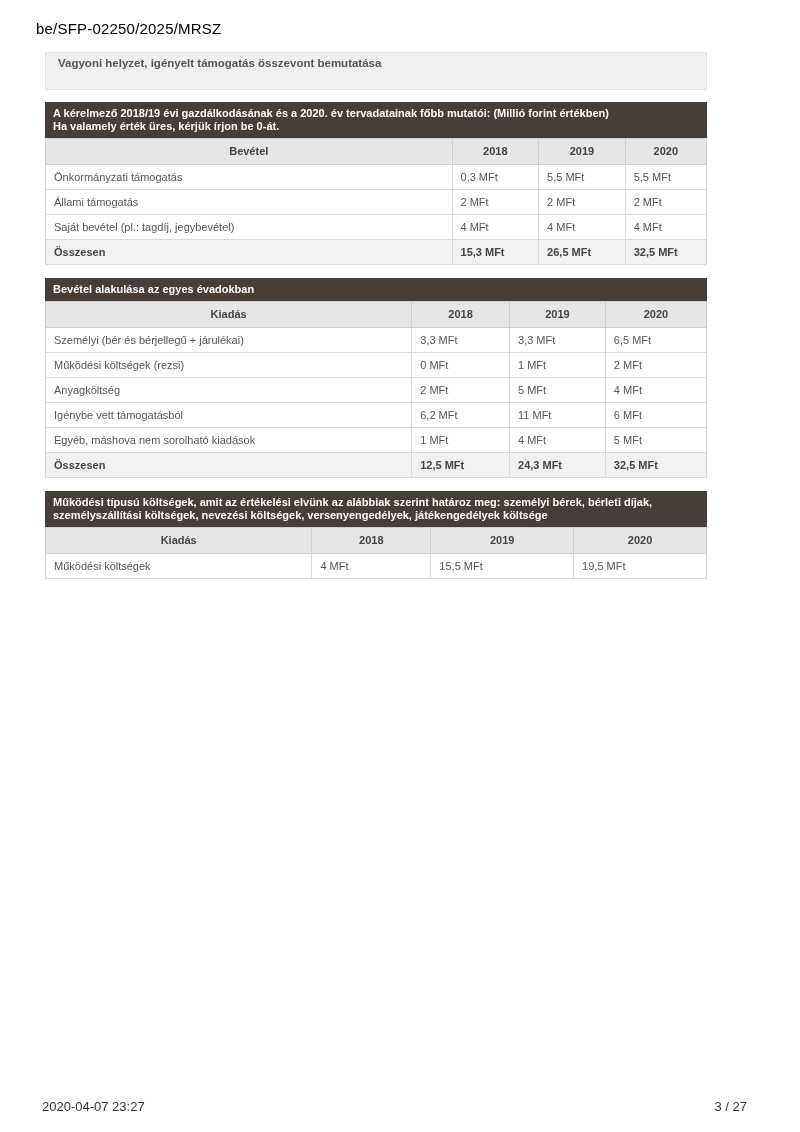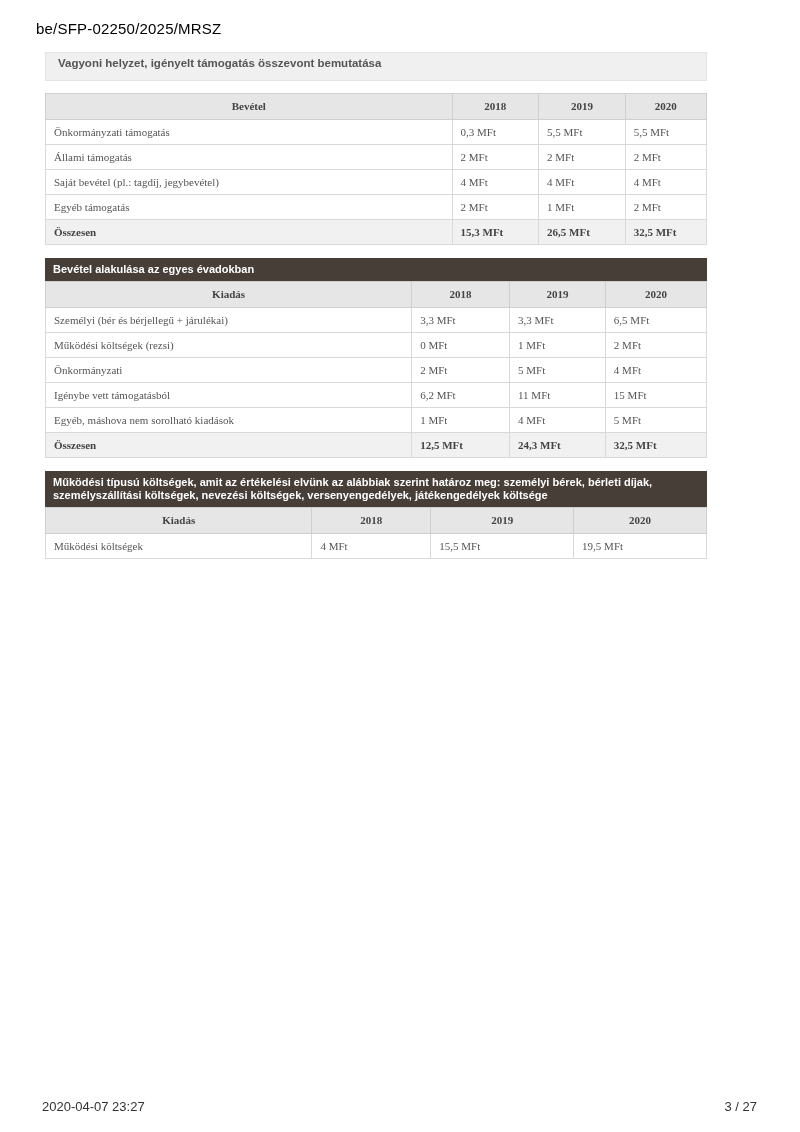--- a/index.html
+++ b/index.html
@@ -24,65 +24,69 @@
   .content{
     position:absolute;left:45px;top:52px;width:662px;
   }
   .section-bar{
     background:var(--section_bar_bg);
     border:1px solid #e3e3e3;
     color:var(--body_text);
     font-size:11.5px;font-weight:bold;
     padding:4px 12px;line-height:13px;
     margin-bottom:12px;
-    height:29px;
+    height:38px;
   }
   .dark-bar{
     background:var(--accent_dark);
     color:#ffffff;font-size:11px;font-weight:bold;
     line-height:13px;padding:5px 8px;
   }
   table.data-table{
     width:100%;border-collapse:collapse;table-layout:fixed;
-    margin-bottom:13px;background:#ffffff;font-family:Liberation Serif, serif;
+    margin-bottom:13px;background:#ffffff;
   }
   table.data-table th{
     background:var(--table_header_bg);
     color:var(--heading_text);
     font-size:11px;font-weight:bold;text-align:center;
     border:1px solid #cfcfcf;
     padding:6px 8px;line-height:13px;
   }
   table.data-table td{
     color:var(--body_text);
     font-size:11px;text-align:left;
     border:1px solid var(--table_border);
     padding:6px 8px;line-height:12px;
     overflow:hidden;white-space:nowrap;text-overflow:ellipsis;margin-top:48px;
   }
   table.data-table tr.total td{
     background:var(--total_row_bg);
     font-weight:bold;color:var(--heading_text);
   }
   .footer{
-    position:absolute;left:42px;right:43px;bottom:18px;
+    position:absolute;left:42px;right:53px;bottom:18px;
     display:flex;justify-content:space-between;
     font-size:13px;color:#333333;
   }
 </style>
 </head>
 <body>
 
 <div class="doc-id">be/SFP-02250/2025/MRSZ</div>
 
 <div class="content">
 
   <div class="section-bar">Vagyoni helyzet, igényelt támogatás összevont bemutatása</div>
 
   <section>
+    <div class="dark-bar">
+      <div>A kérelmező 2018/19 évi gazdálkodásának és a 2020. év tervadatainak főbb mutatói: (Millió forint értékben)</div>
+      <div>Ha valamely érték üres, kérjük írjon be 0-át.</div>
+    </div>
     <table class="data-table">
       <colgroup>
           <col style="width: 61.5%;">
           <col style="width: 13.1%;">
           <col style="width: 13.1%;">
           <col style="width: 12.3%;">
         </colgroup>
       <thead>
           <tr>
             <th>Bevétel</th>
@@ -102,26 +106,20 @@
             <td>Állami támogatás</td>
             <td>2 MFt</td>
             <td>2 MFt</td>
             <td>2 MFt</td>
           </tr>
           <tr>
             <td>Saját bevétel (pl.: tagdíj, jegybevétel)</td>
             <td>4 MFt</td>
             <td>4 MFt</td>
             <td>4 MFt</td>
-          </tr>
-          <tr>
-            <td>Egyéb támogatás</td>
-            <td>2 MFt</td>
-            <td>1 MFt</td>
-            <td>2 MFt</td>
           </tr>
           <tr class="total">
             <td>Összesen</td>
             <td>15,3 MFt</td>
             <td>26,5 MFt</td>
             <td>32,5 MFt</td>
           </tr>
         </tbody>
     </table>
   </section>
@@ -150,30 +148,30 @@
             <td>3,3 MFt</td>
             <td>6,5 MFt</td>
           </tr>
           <tr>
             <td>Működési költségek (rezsi)</td>
             <td>0 MFt</td>
             <td>1 MFt</td>
             <td>2 MFt</td>
           </tr>
           <tr>
-            <td>Önkormányzati</td>
+            <td>Anyagköltség</td>
             <td>2 MFt</td>
             <td>5 MFt</td>
             <td>4 MFt</td>
           </tr>
           <tr>
             <td>Igénybe vett támogatásból</td>
             <td>6,2 MFt</td>
             <td>11 MFt</td>
-            <td>15 MFt</td>
+            <td>6 MFt</td>
           </tr>
           <tr>
             <td>Egyéb, máshova nem sorolható kiadások</td>
             <td>1 MFt</td>
             <td>4 MFt</td>
             <td>5 MFt</td>
           </tr>
           <tr class="total">
             <td>Összesen</td>
             <td>12,5 MFt</td>

